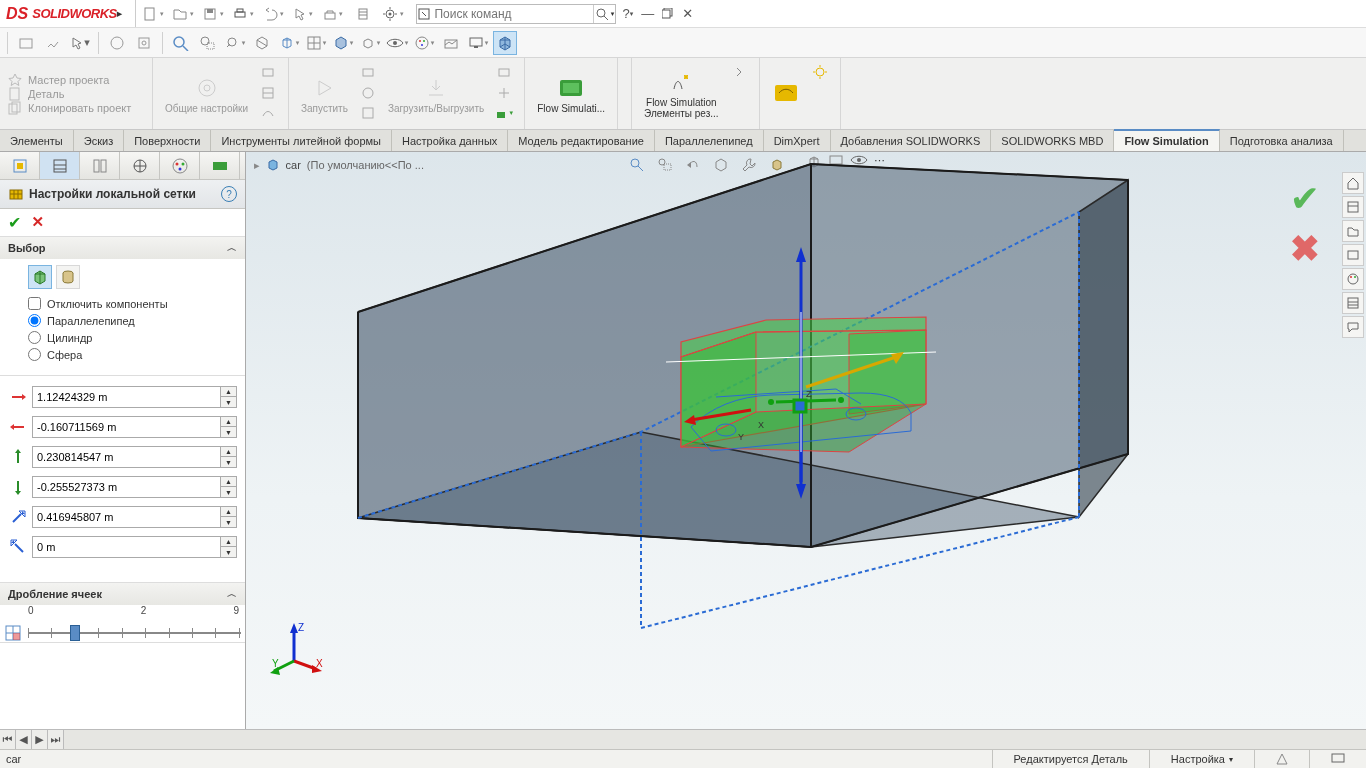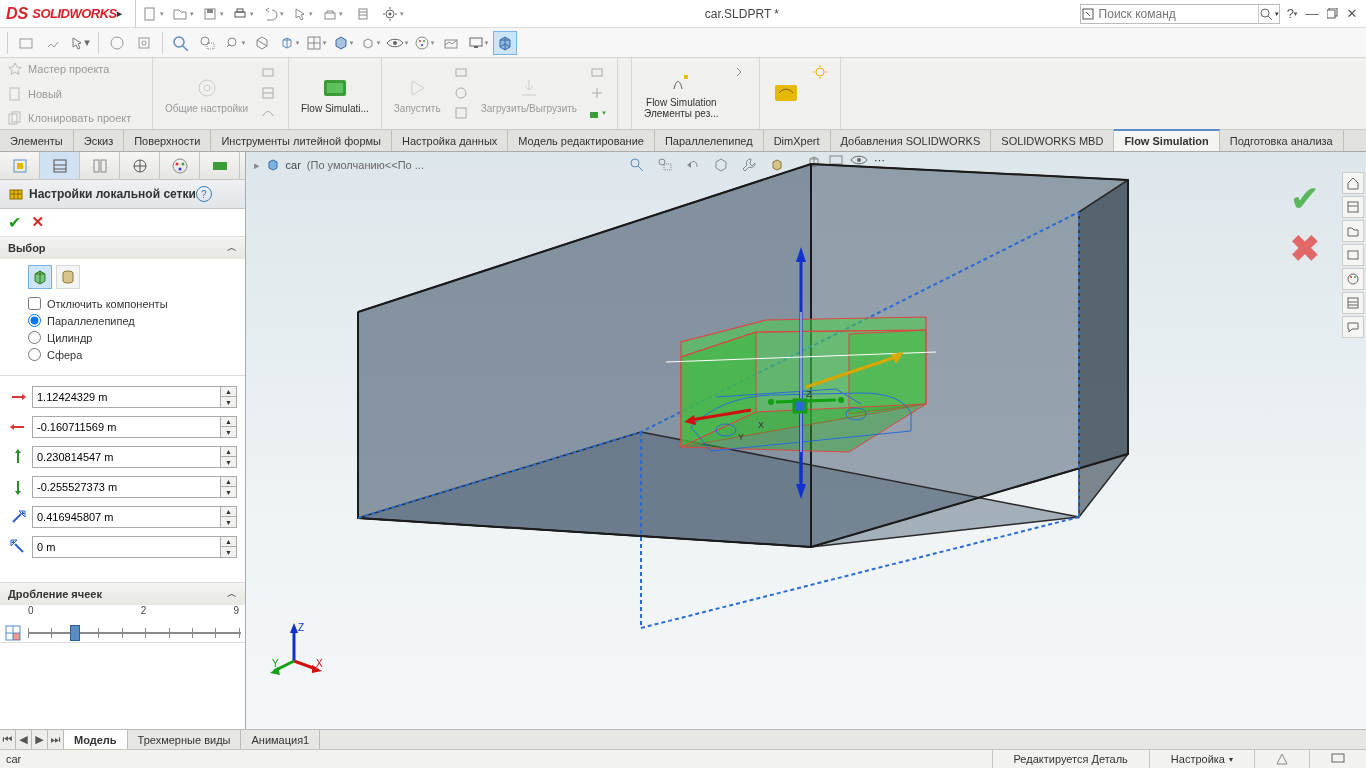--- a/index.html
+++ b/index.html
@@ -23,41 +23,41 @@
 
 .toolbar2 { height: 30px; background: #f7f7f7; border-bottom: 1px solid #d6d6d6; display: flex; align-items: center; padding: 0 4px; gap: 3px; }
 .t2-sep { width: 1px; height: 22px; background: #d0d0d0; margin: 0 3px; }
 .t2-btn { width: 24px; height: 24px; display: flex; align-items: center; justify-content: center; cursor: pointer; color: #666; position: relative; }
 .t2-btn.dd .dd-caret { font-size: 7px; margin-left: 1px; color: #888; }
 .t2-btn.active { background: #cde4f6; border: 1px solid #7ab4e0; }
 
 
 .ribbon { height: 72px; background: #f0f0ef; border-bottom: 1px solid #c8c8c8; display: flex; }
 .ribbon-group { border-right: 1px solid #d6d6d6; padding: 3px 6px; display: flex; flex-direction: column; }
-.ribbon-left-group { width: 153px; display: flex; flex-direction: column; justify-content: space-between; padding: 4px 8px; border-right: 1px solid #d6d6d6; }
+.ribbon-left-group { width: 153px; display: flex; flex-direction: column; justify-content: center; padding: 4px 8px; border-right: 1px solid #d6d6d6; }
 .rleft-row { display: flex; align-items: center; gap: 6px; color: #999; cursor: pointer; font-size: 11px; }
 .rleft-row .rico { width: 14px; height: 14px; }
 .rib-cell { display: flex; flex-direction: column; align-items: center; justify-content: center; padding: 2px 6px; color: #999; cursor: pointer; height: 100%; text-align: center; font-size: 10px; min-width: 50px; }
 .rib-cell .rc-ico { width: 28px; height: 28px; display: flex; align-items: center; justify-content: center; margin-bottom: 1px; }
 .rib-cell.enabled { color: #333; }
 .rib-grid-2 { display: grid; grid-template-rows: 1fr 1fr 1fr; padding: 2px 4px; gap: 1px; }
 .rib-grid-2 .sm-btn { width: 20px; height: 18px; display: flex; align-items: center; justify-content: center; cursor: pointer; color: #888; }
 
 
 .tabs-bar { height: 22px; background: #e1e1dd; display: flex; align-items: stretch; border-bottom: 1px solid #aaa; font-size: 11px; }
 .tab { padding: 0 10px; display: flex; align-items: center; border-right: 1px solid #c0c0ba; cursor: pointer; color: #333; }
 .tab.active { background: #f5f5f2; font-weight: 700; border-top: 2px solid #5a8cc5; margin-top: -1px; }
 
 
 .main { display: flex; height: calc(768px - 28px - 30px - 72px - 22px - 20px - 19px); }
 .left-panel { width: 246px; border-right: 1px solid #aaa; background: #fff; display: flex; flex-direction: column; overflow: hidden; }
 .prop-tabs { height: 28px; background: linear-gradient(#f6f6f4, #e5e5e1); display: flex; align-items: center; border-bottom: 1px solid #c6c6c2; }
 .ptab { width: 40px; height: 100%; display: flex; align-items: center; justify-content: center; border-right: 1px solid #c6c6c2; cursor: pointer; }
 .ptab.active { background: #d0e2f2; }
-.pheader { display: flex; align-items: center; justify-content: flex-start; padding: 6px 8px; background: linear-gradient(#eef0f2,#e2e5e8); border-bottom: 1px solid #c6c6c2; }
+.pheader { display: flex; align-items: center; justify-content: space-between; padding: 6px 8px; background: linear-gradient(#eef0f2,#e2e5e8); border-bottom: 1px solid #c6c6c2; }
 .pheader .title { display: flex; align-items: center; gap: 5px; font-weight: 700; font-size: 12px; color: #333; }
 .pheader .help { width: 16px; height: 16px; border-radius: 50%; border: 1px solid #3a7fb5; color: #3a7fb5; display: flex; align-items: center; justify-content: center; font-size: 10px; cursor: pointer; }
 .okcancel { display: flex; gap: 10px; padding: 4px 8px; border-bottom: 1px solid #ddd; }
 .ok-btn { color: #1a9c1a; font-size: 16px; cursor: pointer; }
 .cancel-btn { color: #d62828; font-size: 15px; cursor: pointer; font-weight: bold; }
 .section { border-bottom: 1px solid #ddd; }
 .sec-head { background: linear-gradient(#f3f3f1,#e7e7e3); padding: 4px 8px; display: flex; align-items: center; justify-content: space-between; font-weight: 700; cursor: pointer; }
 .sec-head .caret { font-size: 10px; color: #666; }
 .sec-body { padding: 6px 10px 10px 10px; }
 .shape-btns { display: flex; gap: 4px; margin-bottom: 8px; margin-left: 18px; }
@@ -181,21 +181,20 @@
           <g stroke="#666">
             <line x1="8" y1="1" x2="8" y2="3"></line>
             <line x1="8" y1="13" x2="8" y2="15"></line>
             <line x1="1" y1="8" x2="3" y2="8"></line>
             <line x1="13" y1="8" x2="15" y2="8"></line>
           </g>
         </svg>
         <span class="dd">▾</span>
       </div>
   </div>
-  <div class="title-center">car.SLDPRT *</div>
   <div class="title-right">
     <div class="search-box">
       <span style="width:18px;display:flex;align-items:center;justify-content:center;">
           <svg width="12" height="12">
             <rect x="1" y="1" width="10" height="10" fill="none" stroke="#555"></rect>
             <line x1="4" y1="4" x2="8" y2="8" stroke="#555"></line>
           </svg>
         </span>
       <input type="text" placeholder="Поиск команд" style="">
       <div class="sico">
@@ -343,21 +342,21 @@
     <div class="rleft-row">
         <svg class="rico" width="14" height="14">
           <path d="M7 1l2 4 4 .5-3 3 .8 4L7 10l-3.8 2.5.8-4-3-3 4-.5z" fill="none" stroke="#bbb"></path>
         </svg>
         <span>Мастер проекта</span>
       </div>
     <div class="rleft-row">
         <svg class="rico" width="14" height="14">
           <rect x="2" y="1" width="9" height="12" fill="none" stroke="#bbb"></rect>
         </svg>
-        <span>Новый</span>
+        <span>Деталь</span>
       </div>
     <div class="rleft-row">
         <svg class="rico" width="14" height="14">
           <rect x="1" y="3" width="8" height="10" fill="none" stroke="#bbb"></rect>
           <rect x="4" y="1" width="8" height="10" fill="none" stroke="#bbb"></rect>
         </svg>
         <span>Клонировать проект</span>
       </div>
   </div>
   <div class="ribbon-group" style="display:flex;flex-direction:row;">
@@ -383,82 +382,82 @@
           </svg>
         </div>
       <div class="sm-btn">
           <svg width="14" height="14">
             <path d="M2 10c3-6 7-6 10 0" fill="none" stroke="#aaa"></path>
           </svg>
         </div>
     </div>
   </div>
   <div class="ribbon-group" style="display:flex;flex-direction:row;">
+    <div class="rib-cell">
+      <div class="rc-ico">
+          <svg width="22" height="22">
+            <polygon points="6,4 18,11 6,18" fill="none" stroke="#ccc"></polygon>
+          </svg>
+        </div>
+      <span>Запустить</span>
+    </div>
+    <div class="rib-grid-2">
+      <div class="sm-btn">
+          <svg width="14" height="14">
+            <rect x="2" y="4" width="10" height="7" fill="none" stroke="#aaa"></rect>
+          </svg>
+        </div>
+      <div class="sm-btn">
+          <svg width="14" height="14">
+            <circle cx="7" cy="7" r="5" fill="none" stroke="#aaa"></circle>
+          </svg>
+        </div>
+      <div class="sm-btn">
+          <svg width="14" height="14">
+            <rect x="2" y="2" width="10" height="10" fill="none" stroke="#aaa"></rect>
+          </svg>
+        </div>
+    </div>
+    <div class="rib-cell">
+      <div class="rc-ico">
+          <svg width="22" height="22">
+            <path d="M11 3v10m-4-4l4 4 4-4" fill="none" stroke="#ccc"></path>
+            <line x1="4" y1="18" x2="18" y2="18" stroke="#ccc"></line>
+          </svg>
+        </div>
+      <span>Загрузить/Выгрузить</span>
+    </div>
+    <div class="rib-grid-2">
+      <div class="sm-btn">
+          <svg width="14" height="14">
+            <rect x="2" y="4" width="10" height="7" fill="none" stroke="#aaa"></rect>
+          </svg>
+        </div>
+      <div class="sm-btn">
+          <svg width="14" height="14">
+            <path d="M2 7h10M7 2v10" stroke="#aaa"></path>
+          </svg>
+        </div>
+      <div class="sm-btn" style="color:#3a9d3a;">
+          <svg width="14" height="14">
+            <rect x="2" y="6" width="8" height="6" fill="#3a9d3a"></rect>
+          </svg>
+          <span style="font-size:7px;">▾</span>
+        </div>
+    </div>
+  </div>
+  <div class="ribbon-group" style="display:flex;flex-direction:row;">
     <div class="rib-cell enabled">
       <div class="rc-ico">
           <svg width="26" height="24">
             <rect x="2" y="4" width="22" height="16" fill="#3a9d3a" rx="2"></rect>
             <rect x="5" y="7" width="16" height="10" fill="#5dc05d"></rect>
           </svg>
         </div>
       <span>Flow Simulati...</span>
-    </div>
-  </div>
-  <div class="ribbon-group" style="display:flex;flex-direction:row;">
-    <div class="rib-cell">
-      <div class="rc-ico">
-          <svg width="22" height="22">
-            <polygon points="6,4 18,11 6,18" fill="none" stroke="#ccc"></polygon>
-          </svg>
-        </div>
-      <span>Запустить</span>
-    </div>
-    <div class="rib-grid-2">
-      <div class="sm-btn">
-          <svg width="14" height="14">
-            <rect x="2" y="4" width="10" height="7" fill="none" stroke="#aaa"></rect>
-          </svg>
-        </div>
-      <div class="sm-btn">
-          <svg width="14" height="14">
-            <circle cx="7" cy="7" r="5" fill="none" stroke="#aaa"></circle>
-          </svg>
-        </div>
-      <div class="sm-btn">
-          <svg width="14" height="14">
-            <rect x="2" y="2" width="10" height="10" fill="none" stroke="#aaa"></rect>
-          </svg>
-        </div>
-    </div>
-    <div class="rib-cell">
-      <div class="rc-ico">
-          <svg width="22" height="22">
-            <path d="M11 3v10m-4-4l4 4 4-4" fill="none" stroke="#ccc"></path>
-            <line x1="4" y1="18" x2="18" y2="18" stroke="#ccc"></line>
-          </svg>
-        </div>
-      <span>Загрузить/Выгрузить</span>
-    </div>
-    <div class="rib-grid-2">
-      <div class="sm-btn">
-          <svg width="14" height="14">
-            <rect x="2" y="4" width="10" height="7" fill="none" stroke="#aaa"></rect>
-          </svg>
-        </div>
-      <div class="sm-btn">
-          <svg width="14" height="14">
-            <path d="M2 7h10M7 2v10" stroke="#aaa"></path>
-          </svg>
-        </div>
-      <div class="sm-btn" style="color:#3a9d3a;">
-          <svg width="14" height="14">
-            <rect x="2" y="6" width="8" height="6" fill="#3a9d3a"></rect>
-          </svg>
-          <span style="font-size:7px;">▾</span>
-        </div>
     </div>
   </div>
   <div style="width:14px;border-right:1px solid #d6d6d6;"></div>
   <div class="ribbon-group" style="display:flex;flex-direction:row;">
     <div class="rib-cell enabled">
       <div class="rc-ico">
           <svg width="22" height="22">
             <path d="M4 18c2-10 6-10 8 0" fill="none" stroke="#555"></path>
             <circle cx="16" cy="6" r="2" fill="#e6b800"></circle>
             <path d="M14 4l4 4M18 4l-4 4" stroke="#e6b800"></path>
@@ -936,25 +935,20 @@
   </div>
 </div>
 
 <div class="view-tabs">
   <div class="vt-nav">
     <div>⏮</div>
     <div>◀</div>
     <div>▶</div>
     <div>⏭</div>
   </div>
-  <div id="view-tabs-holder" style="display:flex;">
-      <div class="vtab active">Модель</div>
-      <div class="vtab">Трехмерные виды</div>
-      <div class="vtab">Анимация1</div>
-    </div>
 </div>
 
 <div class="status-bar">
   <div class="sl">car</div>
   <div class="sr">
     <div class="sr-item">Редактируется Деталь</div>
     <div class="sr-item">
         <span>Настройка</span> 
         <span style="font-size:8px;margin-left:4px;">▾</span>
       </div>

